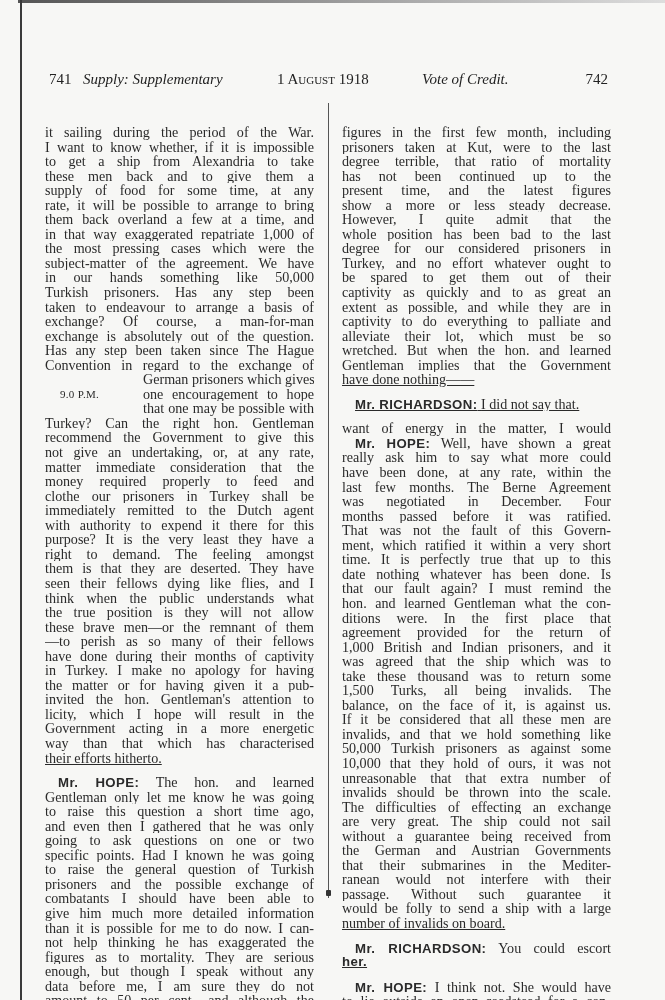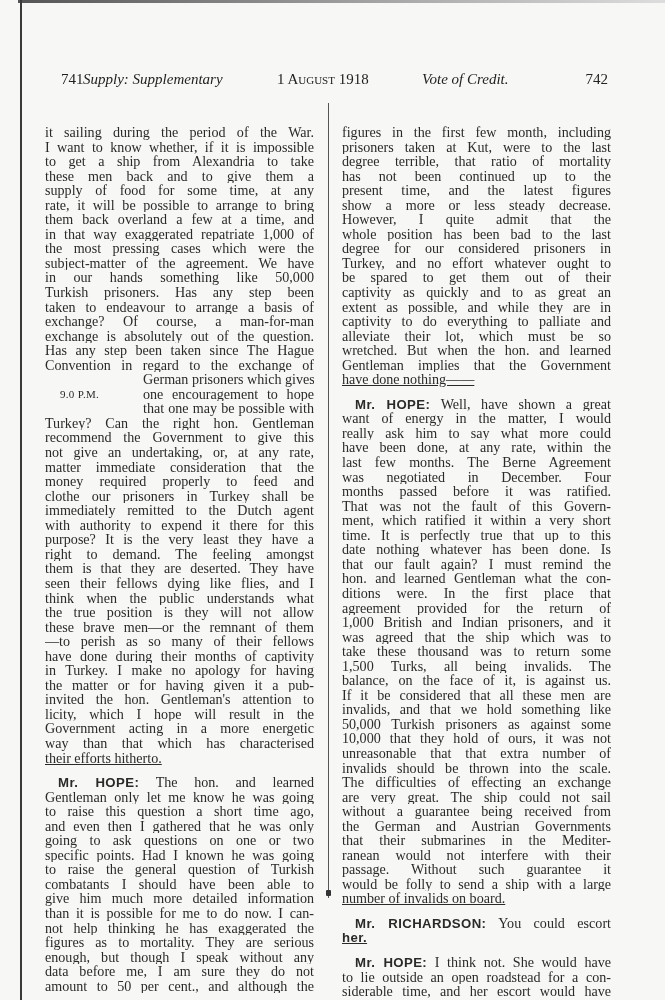--- a/index.html
+++ b/index.html
@@ -19,21 +19,21 @@
     background:#3a3a3a;
   }
   .page {
     position:absolute; left:45px; top:0; width:575px; height:1000px;
   }
   .running-head {
     position:absolute; top:70px; left:0; width:575px; height:18px;
     font-size:15px; line-height:18px; color:#222;
   }
   .running-head span { position:absolute; top:0; white-space:nowrap; }
-  .rh-left-num { left:16px; }
+  .rh-left-num { left:4px; }
   .rh-left-title { left:38px; font-style:italic; }
   .rh-date { left:232px; font-variant:small-caps; }
   .rh-right-title { left:377px; font-style:italic; }
   .rh-right-num { right:12px; }
 
   .col {
     position:absolute; top:77px; width:269px;
     font-size:14.1px; line-height:14.55px;
     text-align:justify;
     margin-top:48px;
@@ -129,20 +129,21 @@
         <span class="line last">their efforts hitherto.</span>
       </p>
     <p class="speech" id="left-hope">
       <span class="line indent"><span class="speaker">Mr. HOPE:</span> <span>The hon. and learned</span></span>
     <span class="line">Gentleman only let me know he was going</span>
         <span class="line">to raise this question a short time ago,</span>
         <span class="line">and even then I gathered that he was only</span>
         <span class="line">going to ask questions on one or two</span>
         <span class="line">specific points. Had I known he was going</span>
         <span class="line">to raise the general question of Turkish</span>
+        <span class="line">prisoners and the possible exchange of</span>
         <span class="line">combatants I should have been able to</span>
         <span class="line">give him much more detailed information</span>
         <span class="line">than it is possible for me to do now. I can-</span>
         <span class="line">not help thinking he has exaggerated the</span>
         <span class="line">figures as to mortality. They are serious</span>
         <span class="line">enough, but though I speak without any</span>
         <span class="line">data before me, I am sure they do not</span>
         <span class="line">amount to 50 per cent., and although the</span>
       </p>
   </div>
@@ -161,23 +162,26 @@
         <span class="line">Turkey, and no effort whatever ought to</span>
         <span class="line">be spared to get them out of their</span>
         <span class="line">captivity as quickly and to as great an</span>
         <span class="line">extent as possible, and while they are in</span>
         <span class="line">captivity to do everything to palliate and</span>
         <span class="line">alleviate their lot, which must be so</span>
         <span class="line">wretched. But when the hon. and learned</span>
         <span class="line">Gentleman implies that the Government</span>
         <span class="line last">have done nothing——</span>
       </p>
+    <p class="speech">
+      <span class="line indent last"><span class="speaker">Mr. RICHARDSON:</span> <span>I did not say that.</span></span>
+    </p>
     <p class="speech" id="right-hope2">
-      <span class="line indent"><span class="speaker">Mr. HOPE:</span> <span>Well, have shown a great</span></span>
-    <span class="line">want of energy in the matter, I would</span>
+      <span class="line">want of energy in the matter, I would</span>
+    <span class="line indent"><span class="speaker">Mr. HOPE:</span> <span>Well, have shown a great</span></span>
         <span class="line">really ask him to say what more could</span>
         <span class="line">have been done, at any rate, within the</span>
         <span class="line">last few months. The Berne Agreement</span>
         <span class="line">was negotiated in December. Four</span>
         <span class="line">months passed before it was ratified.</span>
         <span class="line">That was not the fault of this Govern-</span>
         <span class="line">ment, which ratified it within a very short</span>
         <span class="line">time. It is perfectly true that up to this</span>
         <span class="line">date nothing whatever has been done. Is</span>
         <span class="line">that our fault again? I must remind the</span>

